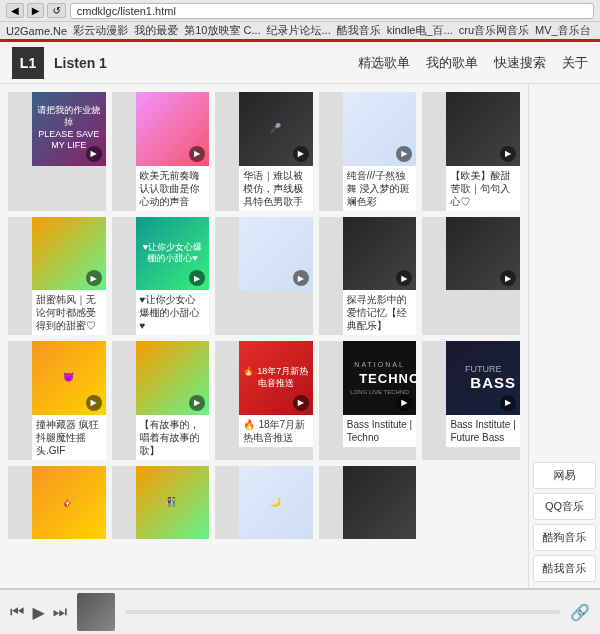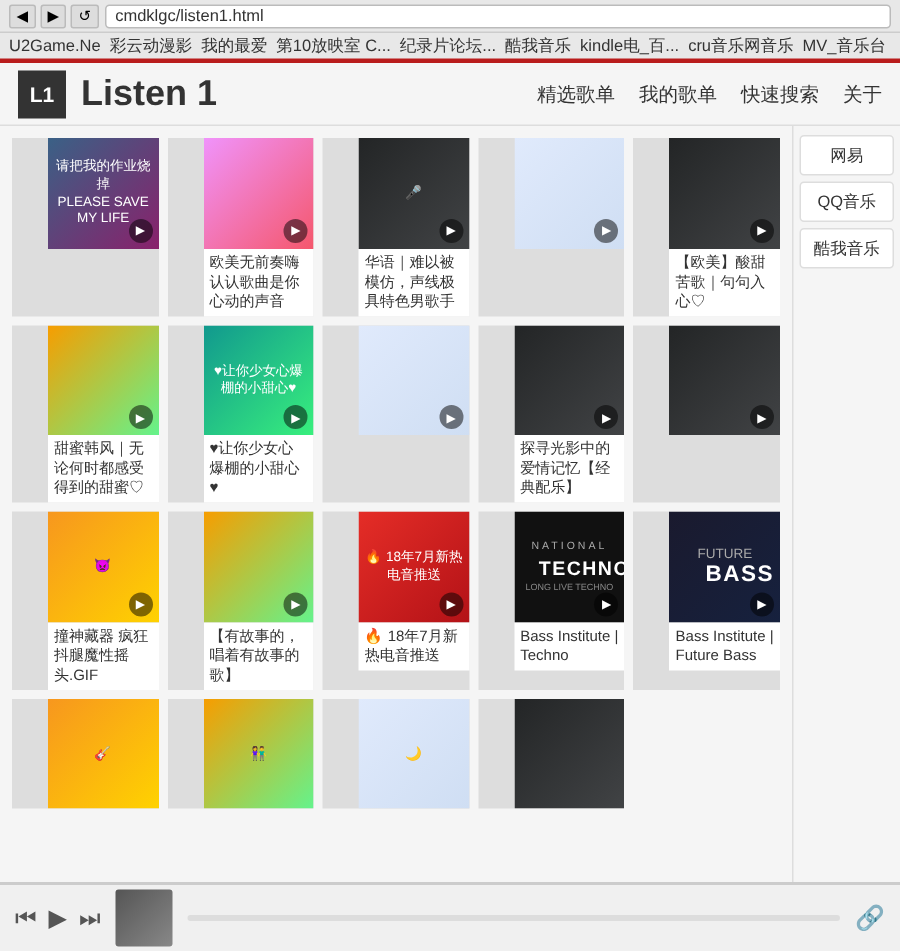--- a/index.html
+++ b/index.html
@@ -78,21 +78,21 @@
       background: #333;
       display: flex;
       align-items: center;
       justify-content: center;
       color: white;
       font-weight: bold;
       font-size: 14px;
       margin-right: 10px;
     }
     .app-title {
-      font-size: 24px;
+      font-size: 14px;
       font-weight: bold;
       color: #333;
       flex: 1;
     }
     .app-nav {
       display: flex;
       gap: 16px;
     }
     .app-nav span {
       font-size: 13px;
@@ -164,20 +164,21 @@
 
     
     .right-sidebar {
       width: 72px;
       background: #f5f5f5;
       border-left: 1px solid #ddd;
       padding: 6px 4px;
       display: flex;
       flex-direction: column;
       gap: 4px;
+      justify-content: flex-end;
     }
     .sidebar-btn {
       background: white;
       border: 1px solid #ddd;
       border-radius: 3px;
       padding: 5px 4px;
       text-align: center;
       font-size: 11px;
       color: #333;
       cursor: pointer;
@@ -331,20 +332,21 @@
             </div>
             <div class="play-icon">▶</div>
           </div>
           <div class="card-title">华语｜难以被模仿，声线极具特色男歌手</div>
         </div>
         <div class="music-card">
           <div class="thumb">
             <div class="thumb-inner card-light"></div>
             <div class="play-icon">▶</div>
           </div>
+          <div class="card-title">纯音///子然独舞 浸入梦的斑斓色彩</div>
         </div>
         <div class="music-card">
           <div class="thumb">
             <div class="thumb-inner card-dark"></div>
             <div class="play-icon">▶</div>
           </div>
           <div class="card-title">【欧美】酸甜苦歌｜句句入心♡</div>
         </div>
         <div class="music-card">
           <div class="thumb">
@@ -461,20 +463,21 @@
             <div class="thumb-inner card-dark"></div>
           </div>
         </div>
       </div>
   </div>
 
   <div class="right-sidebar" id="right-sidebar">
 
   <div class="sidebar-btn">网易</div>
       <div class="sidebar-btn">QQ音乐</div>
+      <div class="sidebar-btn">酷狗音乐</div>
       <div class="sidebar-btn">酷我音乐</div>
     </div>
 </div>
 
 <div class="player-bar">
   <div class="player-controls">
     <button class="player-btn">⏮</button>
     <button class="player-btn">▶</button>
     <button class="player-btn">⏭</button>
   </div>

